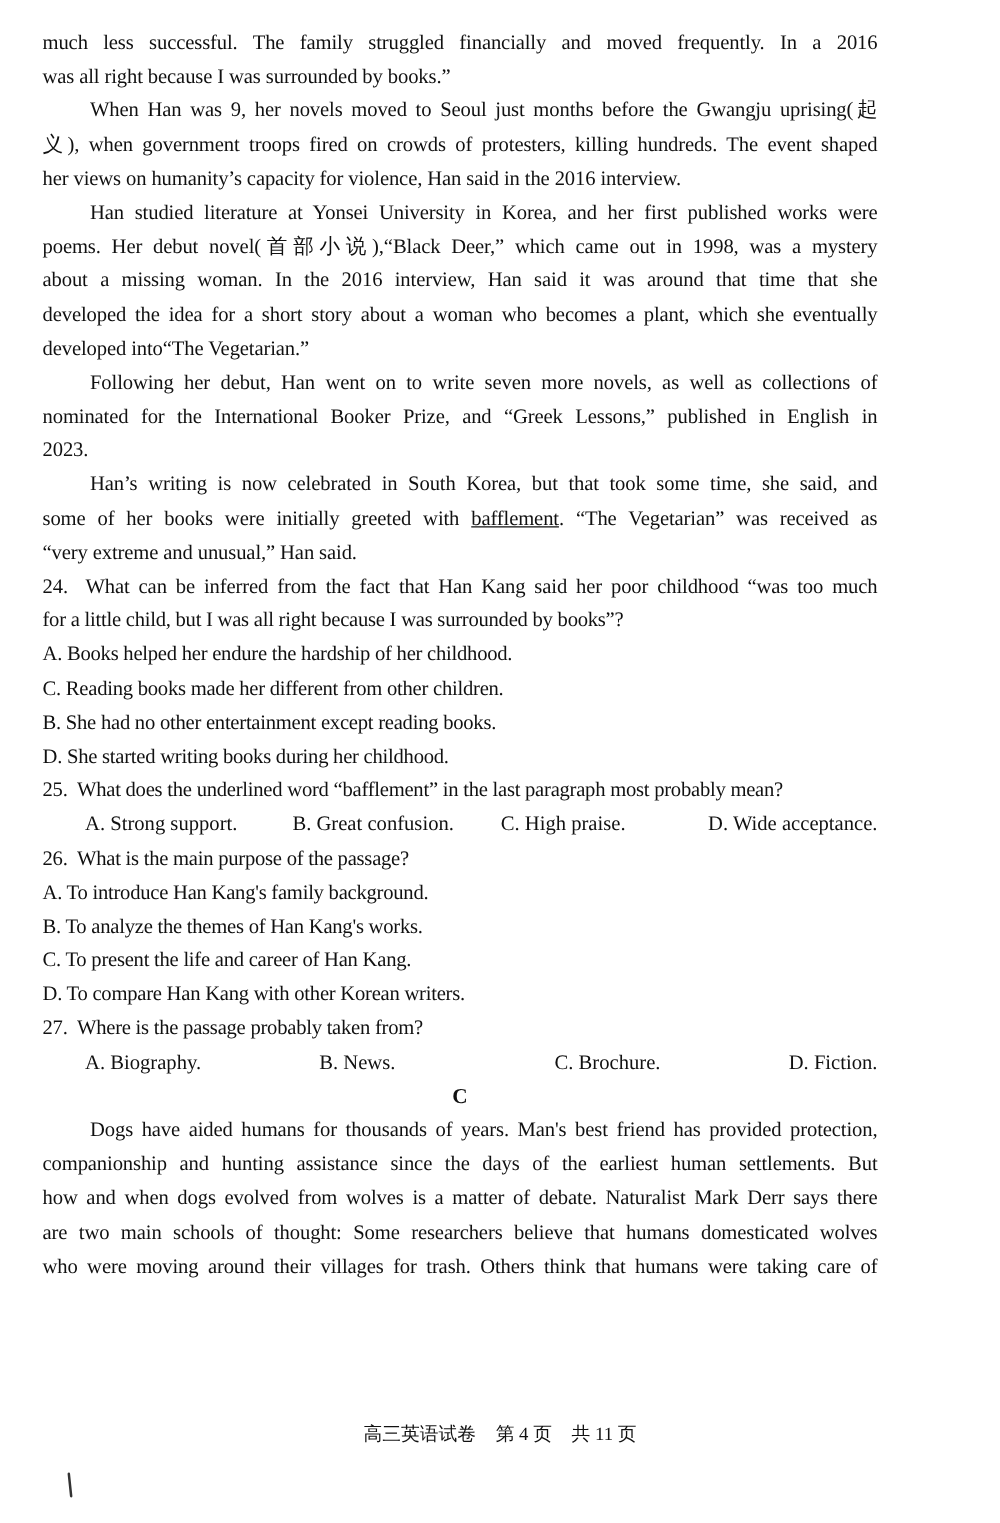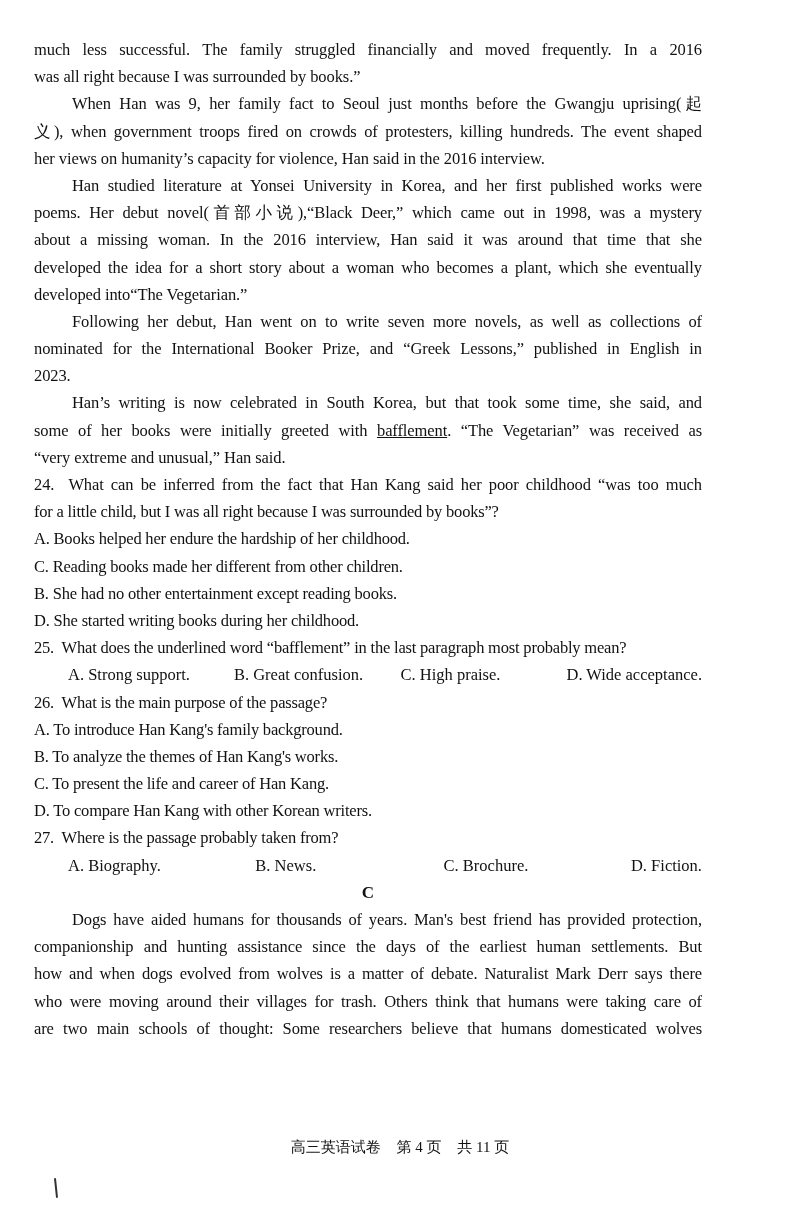--- a/index.html
+++ b/index.html
@@ -1,21 +1,21 @@
 <!DOCTYPE html>
 <html><head>
   <meta charset="utf-8">
   <style>
     html, body { margin: 0; padding: 0; background: #ffffff; }
     body {
       width: 800px; height: 1218px; position: relative; overflow: hidden;
       font-family: "Liberation Serif", "DejaVu Serif", serif;
       color: #111111;
     }
-    .page { position: absolute; left: 34px; top: 36px; width: 668px; }
+    .page { position: absolute; left: 34px; top: 20px; width: 668px; }
     .line {
       font-size: 16.5px; line-height: 27.2px; height: 27.2px;
       white-space: nowrap; text-align: justify; text-align-last: justify;
       letter-spacing: -0.1px;
     }
     .line.last { text-align-last: left; }
     .indent { padding-left: 38px; }
     .q { font-size: 16.5px; line-height: 27.2px; height: 27.2px; white-space: nowrap; letter-spacing: -0.2px; }
     .opts4 { display: flex; font-size: 16.5px; line-height: 27.2px; height: 27.2px; white-space: nowrap; }
     .opts4 span { display: inline-block; margin-left: 34px; }
@@ -37,21 +37,21 @@
 <body>
 
 <div class="page">
 
   <div>
     <div class="line">much less successful. The family struggled financially and moved frequently. In a 2016</div>
     <div class="line last">was all right because I was surrounded by books.”</div>
   </div>
 
   <div>
-    <div class="line indent">When Han was 9, her family fact to Seoul just months before the Gwangju uprising(起</div>
+    <div class="line indent">When Han was 9, her novels moved to Seoul just months before the Gwangju uprising(起</div>
     <div class="line">义), when government troops fired on crowds of protesters, killing hundreds. The event shaped</div>
     <div class="line last">her views on humanity’s capacity for violence, Han said in the 2016 interview.</div>
   </div>
 
   <div>
     <div class="line indent">Han studied literature at Yonsei University in Korea, and her first published works were</div>
     <div class="line">poems. Her debut novel(首部小说),“Black Deer,” which came out in 1998, was a mystery</div>
     <div class="line">about a missing woman. In the 2016 interview, Han said it was around that time that she</div>
     <div class="line">developed the idea for a short story about a woman who becomes a plant, which she eventually</div>
     <div class="line last">developed into“The Vegetarian.”</div>
@@ -104,22 +104,22 @@
       <span class="o3">C. Brochure.</span>
       <span class="o4">D. Fiction.</span>
     </div>
   </div>
 
   <div class="section-letter">C</div>
   <div>
     <div class="line indent">Dogs have aided humans for thousands of years. Man's best friend has provided protection,</div>
     <div class="line">companionship and hunting assistance since the days of the earliest human settlements. But</div>
     <div class="line">how and when dogs evolved from wolves is a matter of debate. Naturalist Mark Derr says there</div>
+    <div class="line">are two main schools of thought: Some researchers believe that humans domesticated wolves</div>
     <div class="line">who were moving around their villages for trash. Others think that humans were taking care of</div>
-    <div class="line">are two main schools of thought: Some researchers believe that humans domesticated wolves</div>
   </div>
 </div>
 
 <div class="footer">
   <span>高三英语试卷</span>
   <span>第 4 页</span>
   <span>共 11 页</span>
 </div>
 
 <div class="mark"></div>

